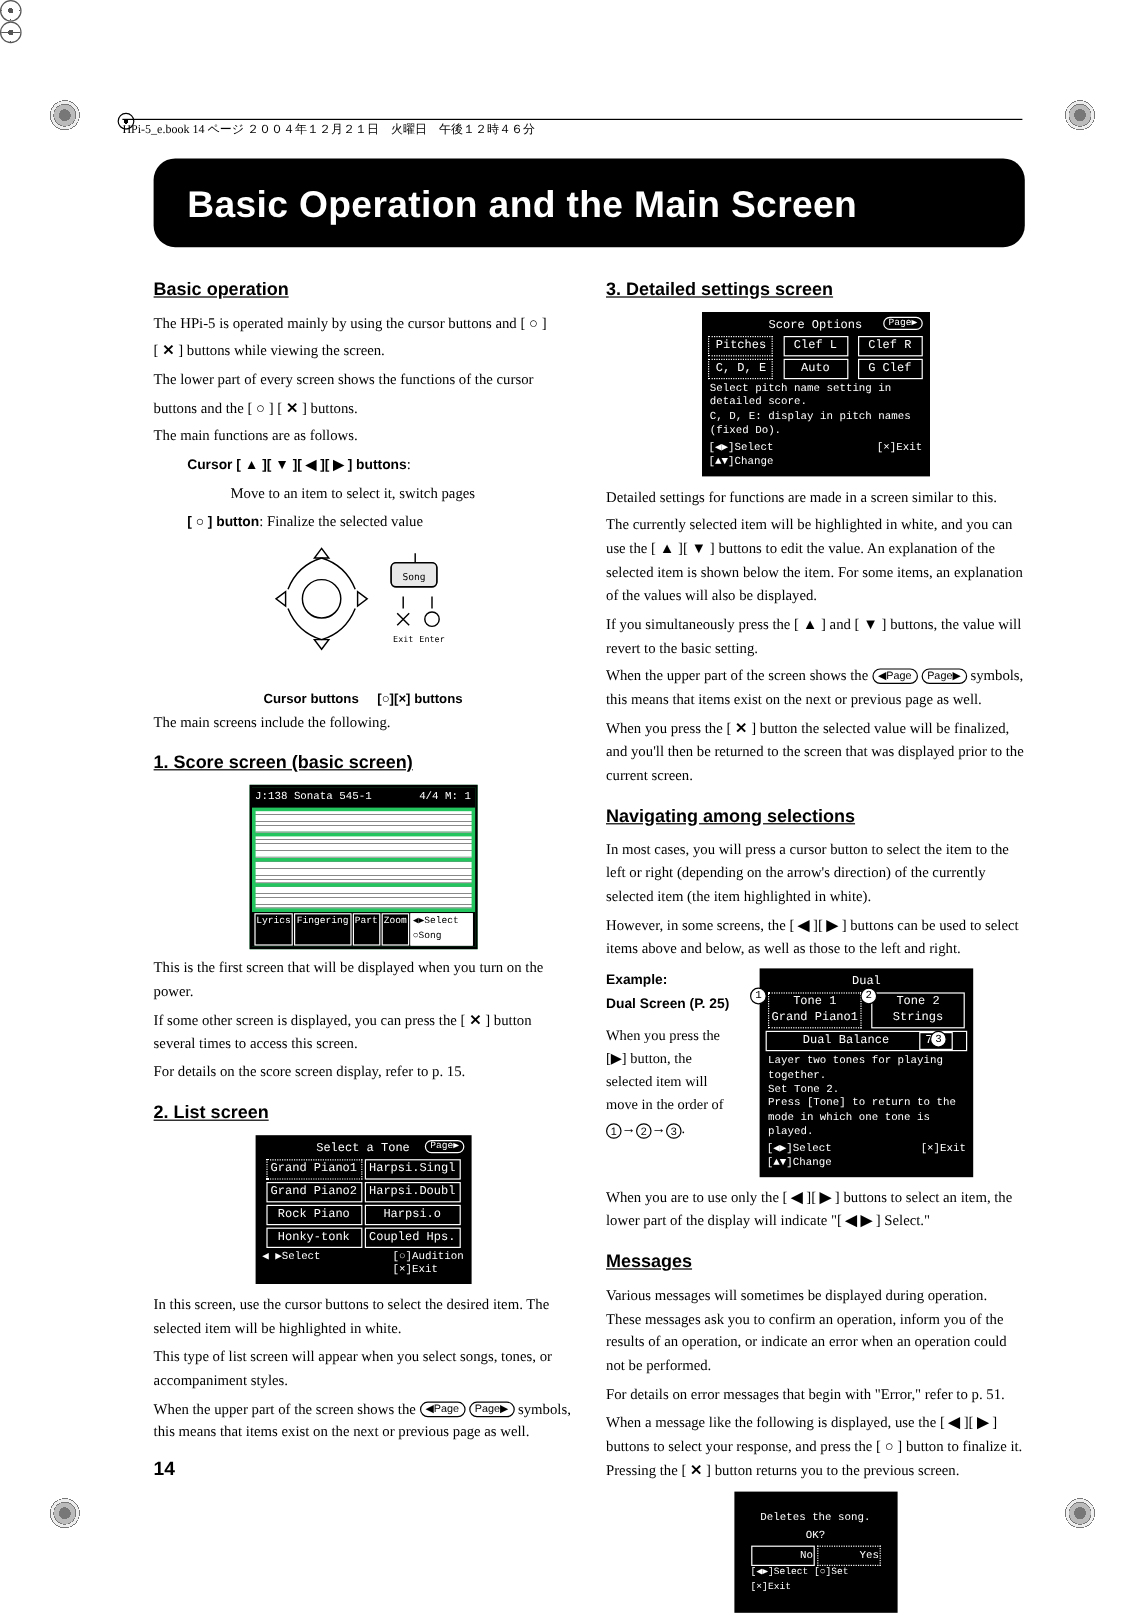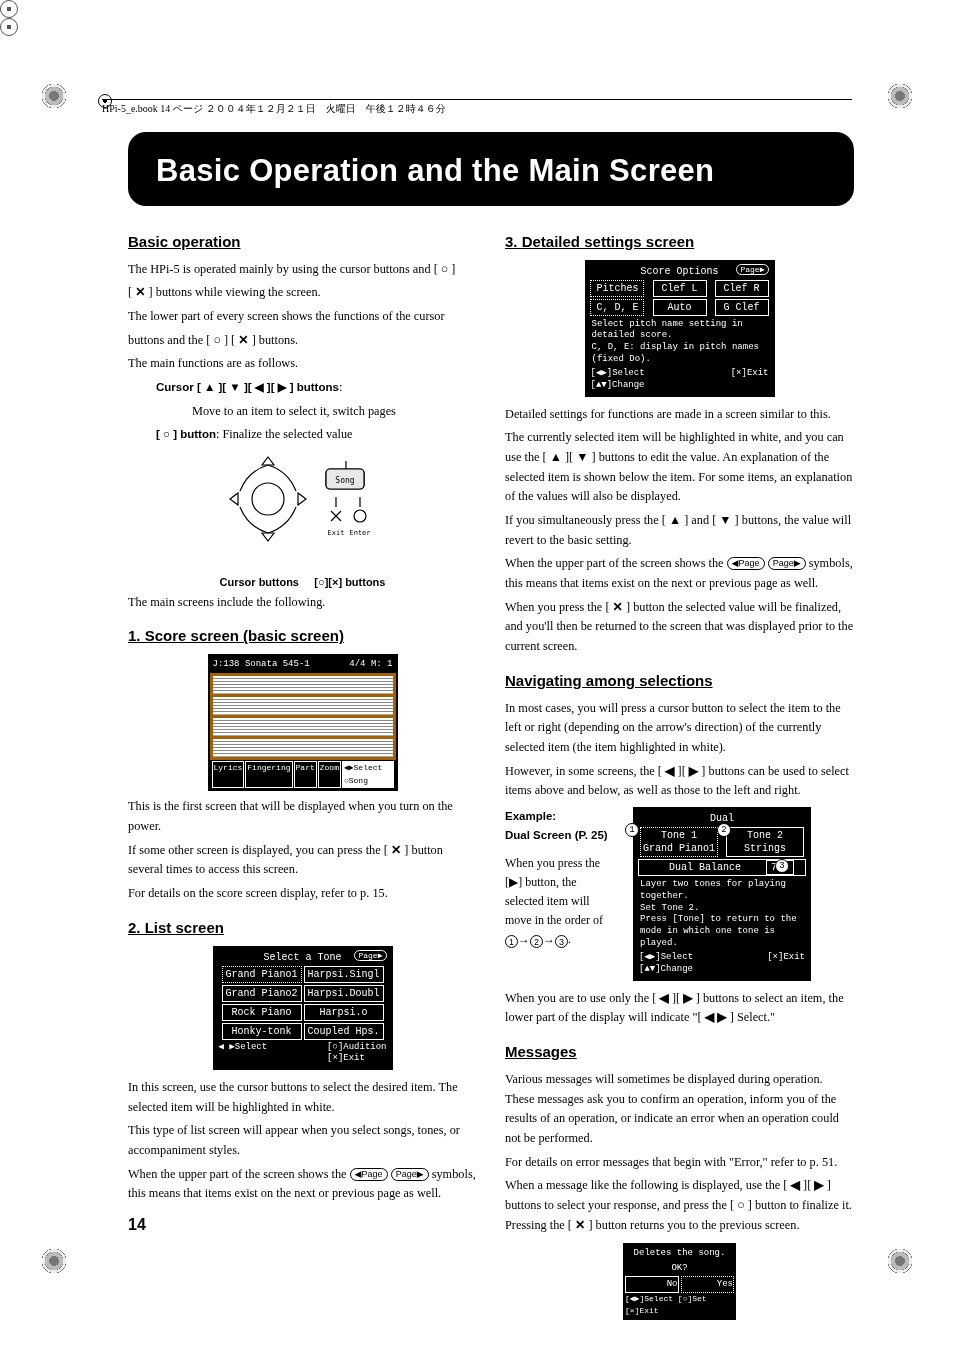--- a/index.html
+++ b/index.html
@@ -107,30 +107,30 @@
   }
   .page-num {
     font-family: Arial, sans-serif; font-weight: bold; font-size: 16px;
     margin-top: 8px;
   }
   .fig-diagram {
     width: 170px; height: 120px; margin: 6px auto 2px auto; display:block;
   }
   .small-label { font-family: Arial,sans-serif; font-weight:bold; font-size:11px; }
   .score-fig {
-    width:190px; margin:6px auto; background:#a16207;border:2px solid #000;
+    width:190px; margin:6px auto; background:#22c55e;border:2px solid #000;
     font-family: "Courier New",monospace; font-size:9px; color:#000;
   }
   .score-fig .top{ background:#000;color:#fff;display:flex;justify-content:space-between;padding:1px 3px;}
   .score-fig .staff{height:18px;border-bottom:1px solid #aaa;background:repeating-linear-gradient(#fff,#fff 2.5px,#888 2.5px,#888 3px);margin:3px;position:relative;}
   .score-fig .bot{background:#000;color:#fff;font-size:8px;padding:1px 2px;display:flex;gap:1px;}
   .score-fig .bot span{border:1px solid #fff;padding:0 1px;}
   .dual-fig { position:relative; }
   .dual-fig .circ { position:absolute; background:#fff;color:#000;border:1px solid #000;border-radius:50%;width:14px;height:14px;line-height:12px;font-size:9px;text-align:center;}
-  .msg-fig { width:113px; margin:8px auto; background:#000;color:#fff;font-family:"Courier New",monospace;font-size:9px;padding:2px;}
+  .msg-fig { width:136px; margin:8px auto; background:#000;color:#fff;font-family:"Courier New",monospace;font-size:9px;padding:14px;}
   .msg-fig .q{text-align:center;padding:1px 0;}
   .msg-fig .opts{display:flex;gap:2px;}
   .msg-fig .opts div{flex:1;border:1px solid #fff;text-align:right;}
   .msg-fig .opts div.sel{border:1px dotted #fff;}
   .example-row { display:flex; gap:18px; align-items:flex-start; margin-top:6px;}
   .example-row .txt { flex: 0 0 110px; font-size:12px;}
   .pagepill { color:#fff; position:absolute; right:2px; top:0; font-size:8px; border:1px solid #fff; border-radius:6px; padding:0 3px; line-height:9px;}
 </style>
 </head>
 <body>

